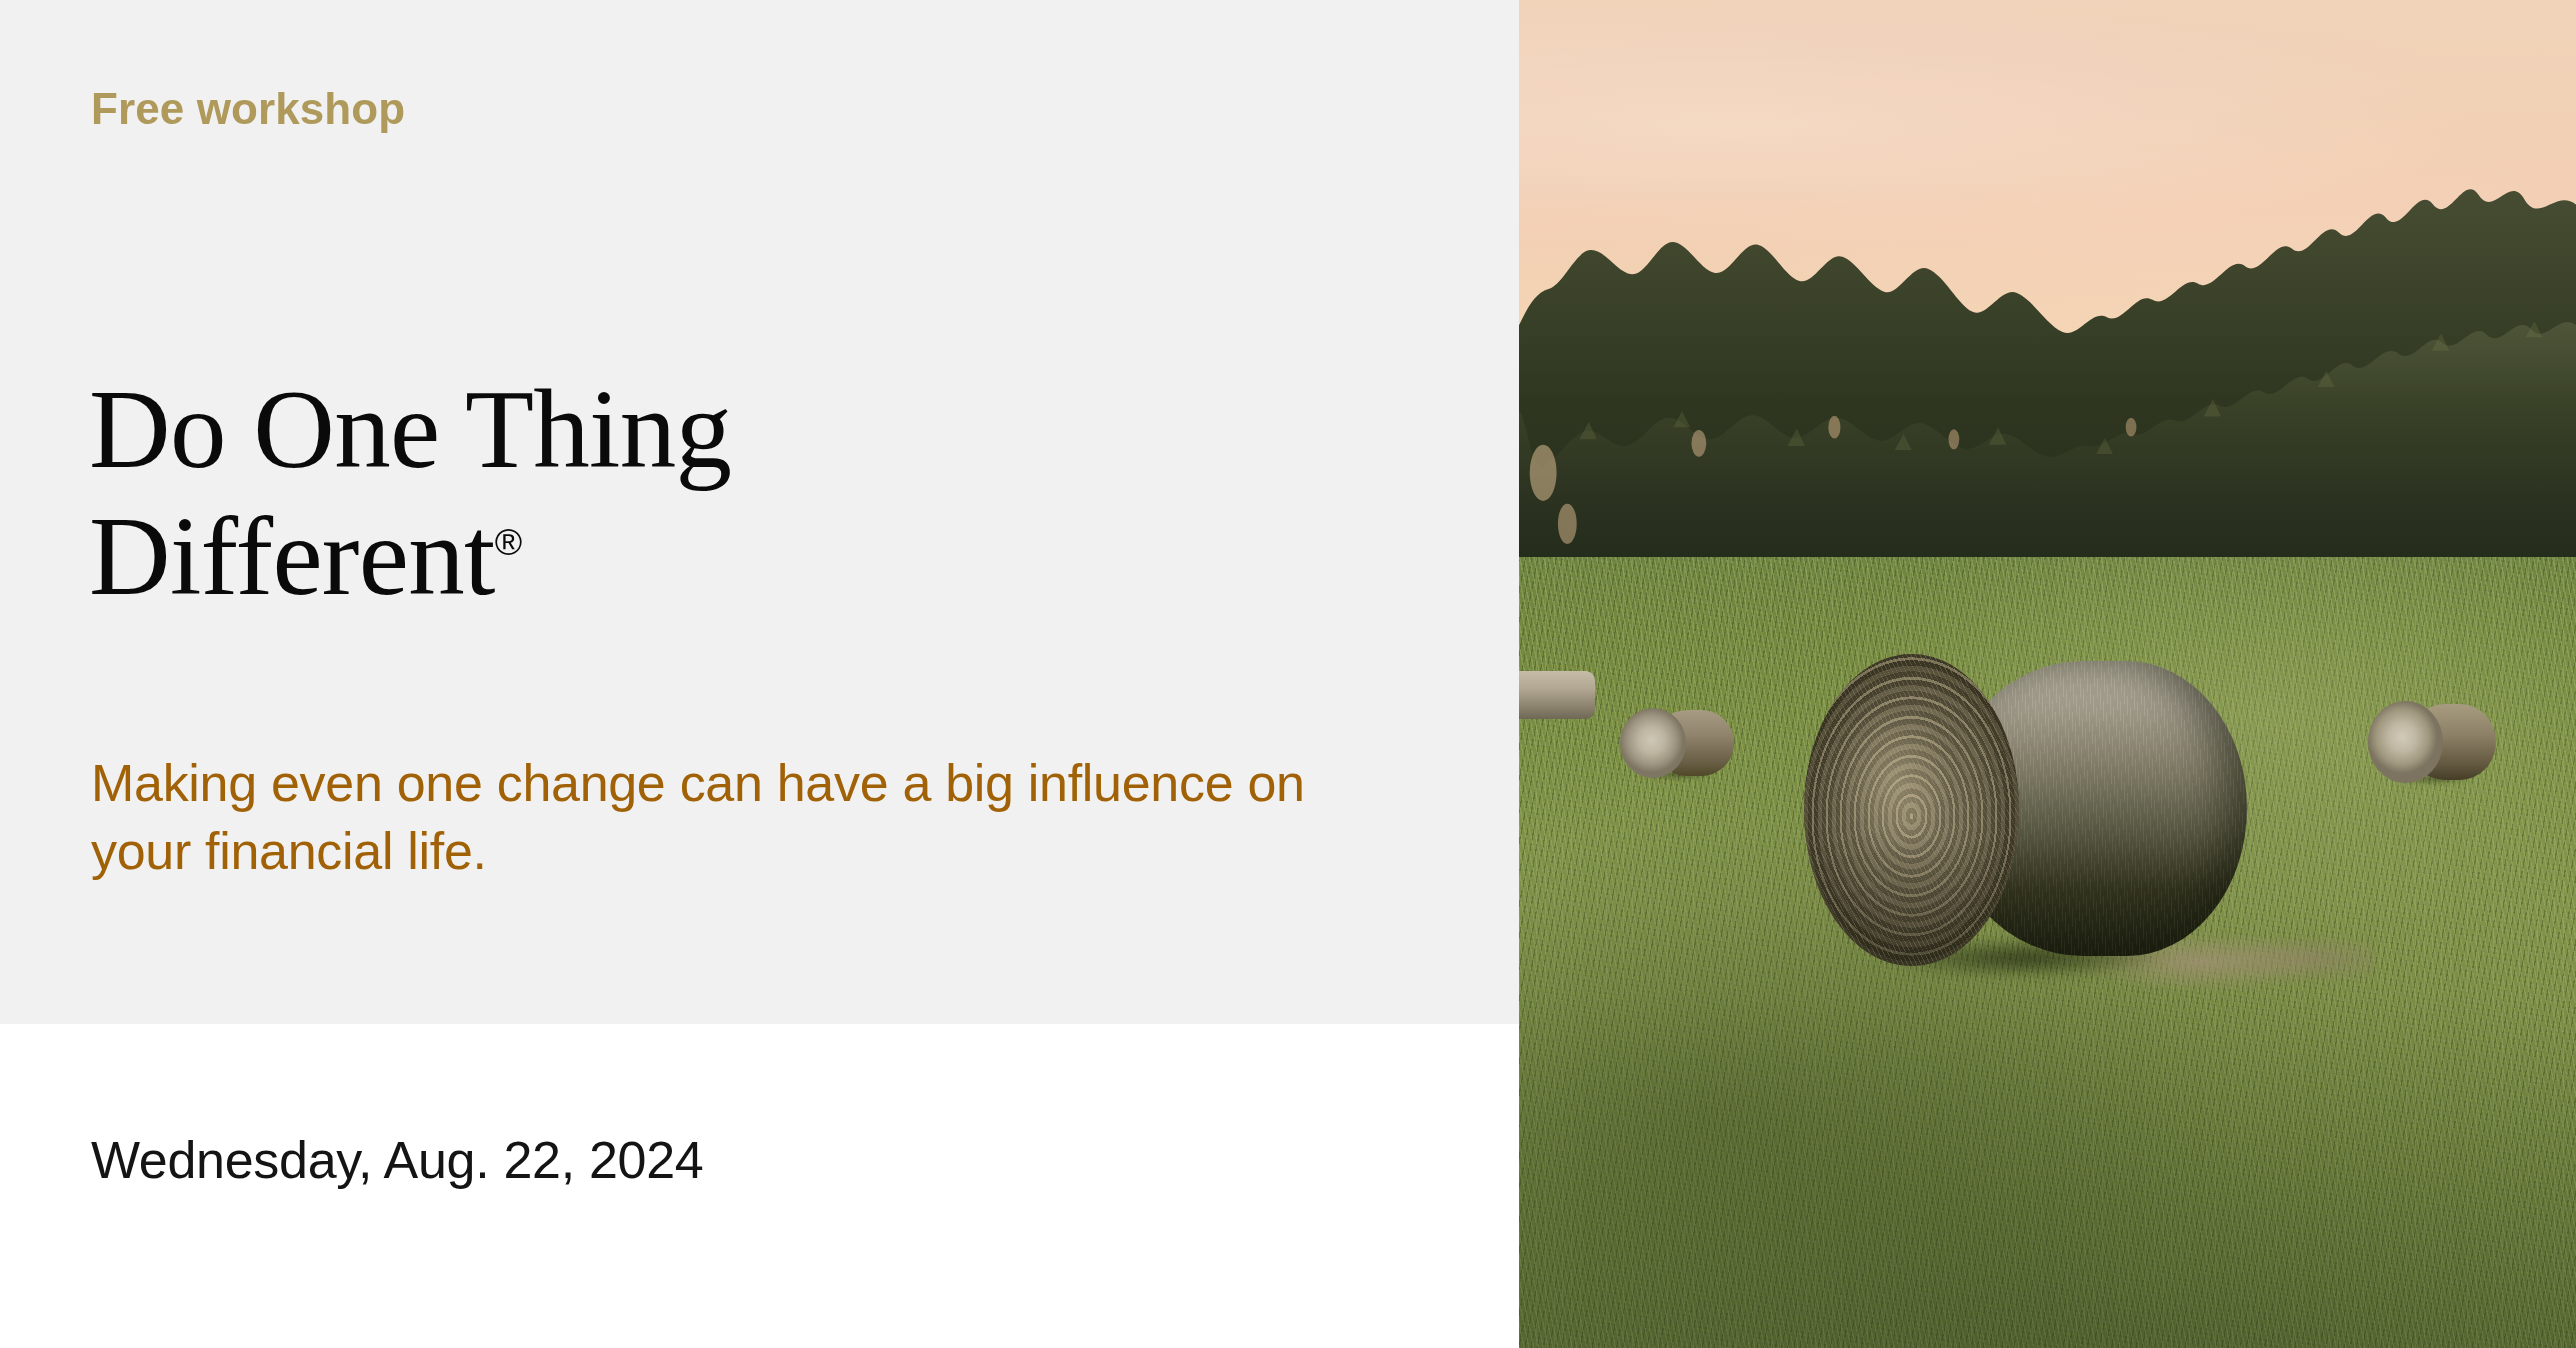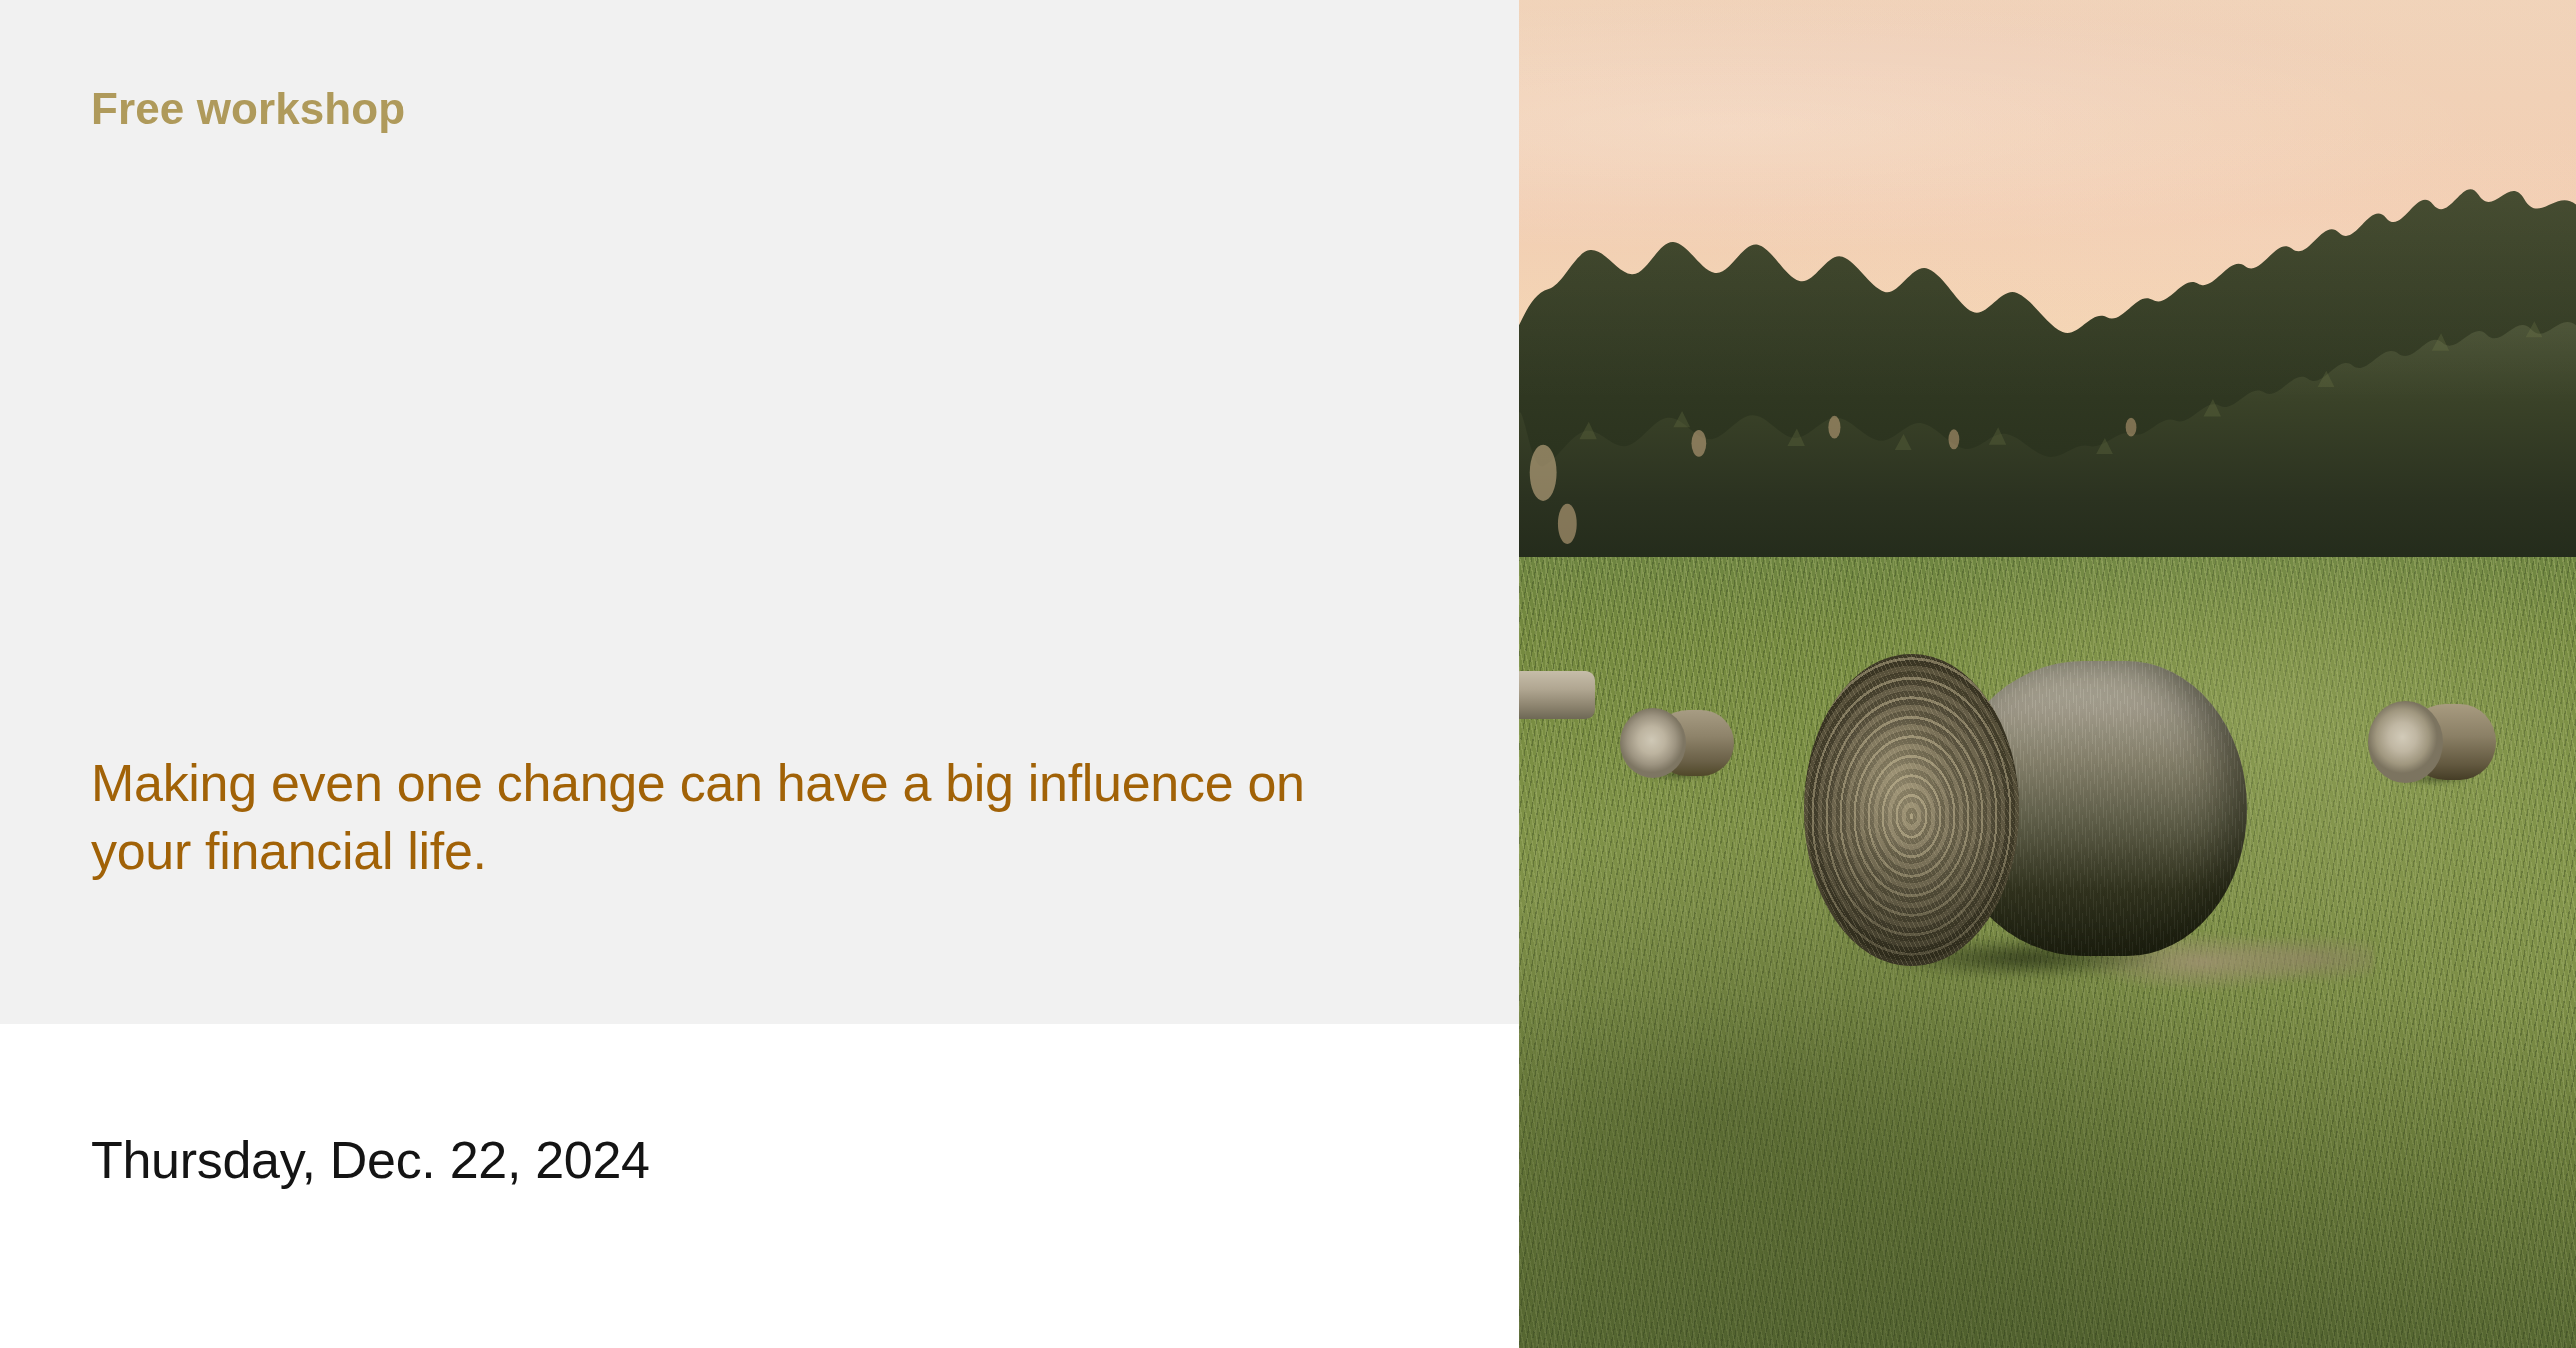--- a/index.html
+++ b/index.html
@@ -300,25 +300,29 @@
 </style>
 </head>
 <body>
 
 <div class="promo-card">
 
   <div class="text-panel">
 
     <div class="eyebrow">Free workshop</div>
 
+    <h1 class="headline">
+      <span>Do One Thing</span><br>
+      <span>Different</span><span class="reg">®</span>
+    </h1>
 
     <p class="subhead">Making even one change can have a big influence on your financial life.</p>
 
     <div class="event-block">
-      <div>Thursday, Dec. 22, 2024</div>
+      <div>Wednesday, Aug. 22, 2024</div>
     </div>
 
   </div>
 
   <div class="photo">
 
     <div class="sky"></div>
 
     <div class="treeline">
       <svg viewBox="0 0 1575 720" preserveAspectRatio="none" aria-hidden="true">

